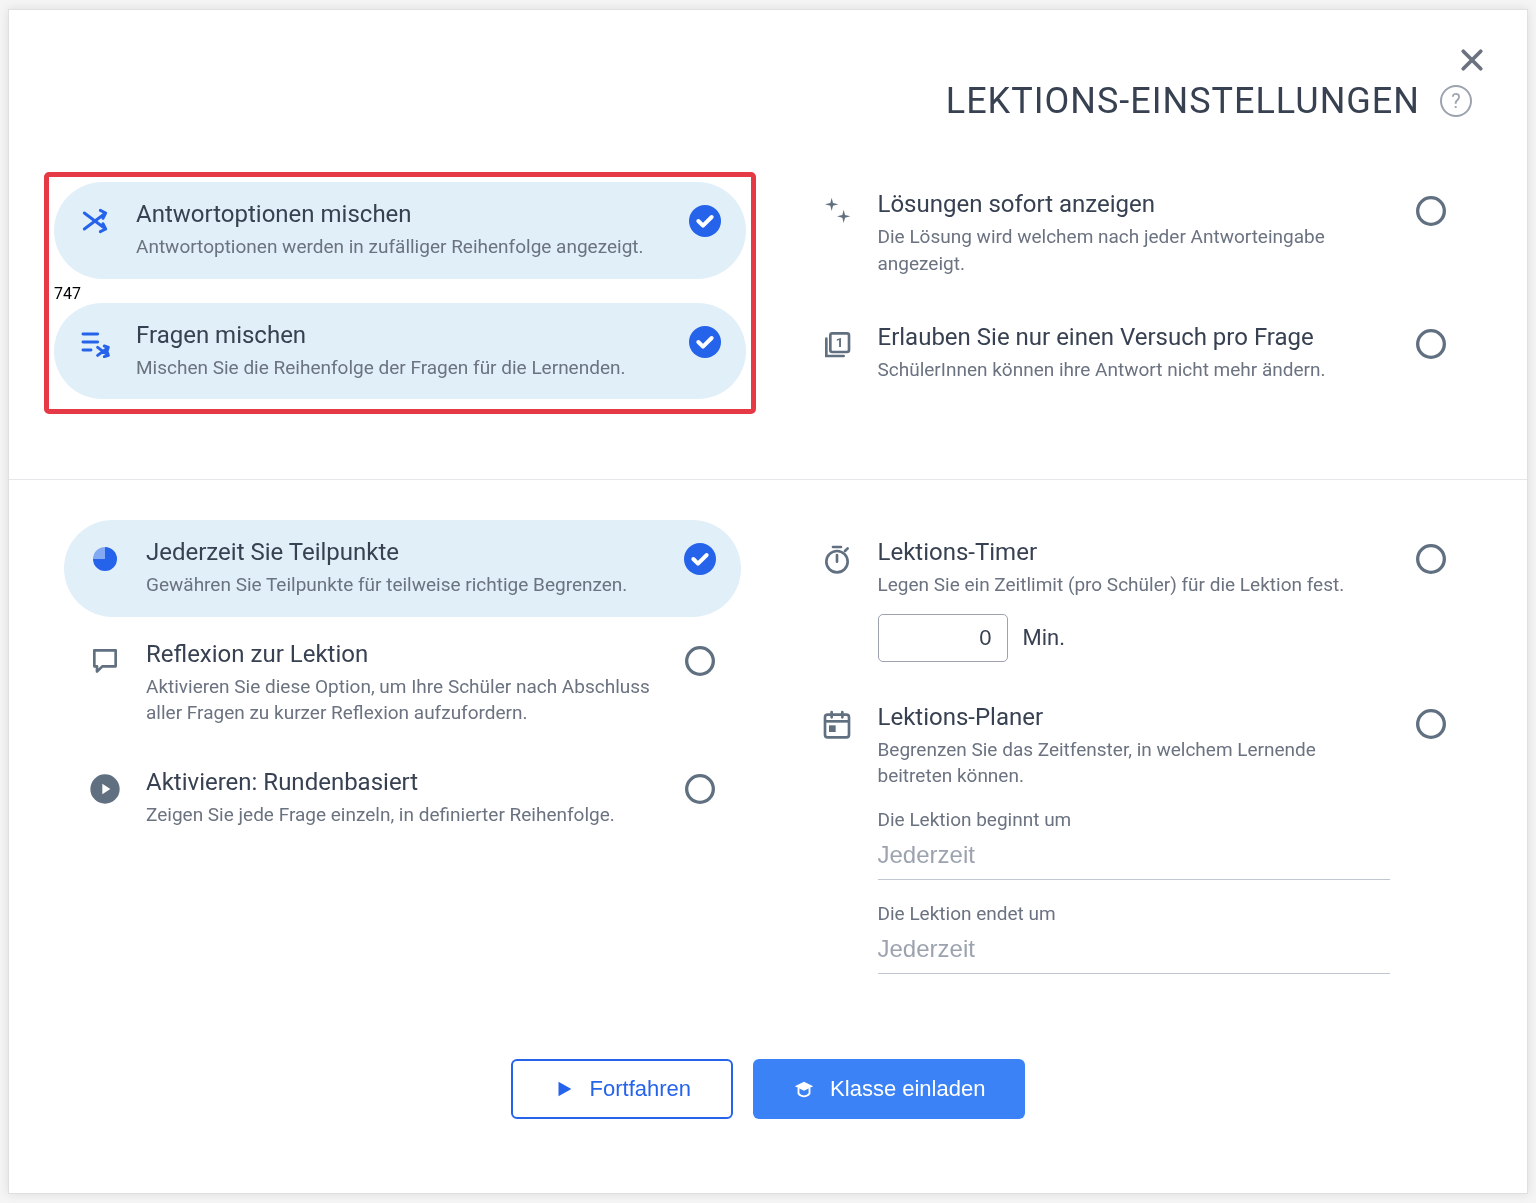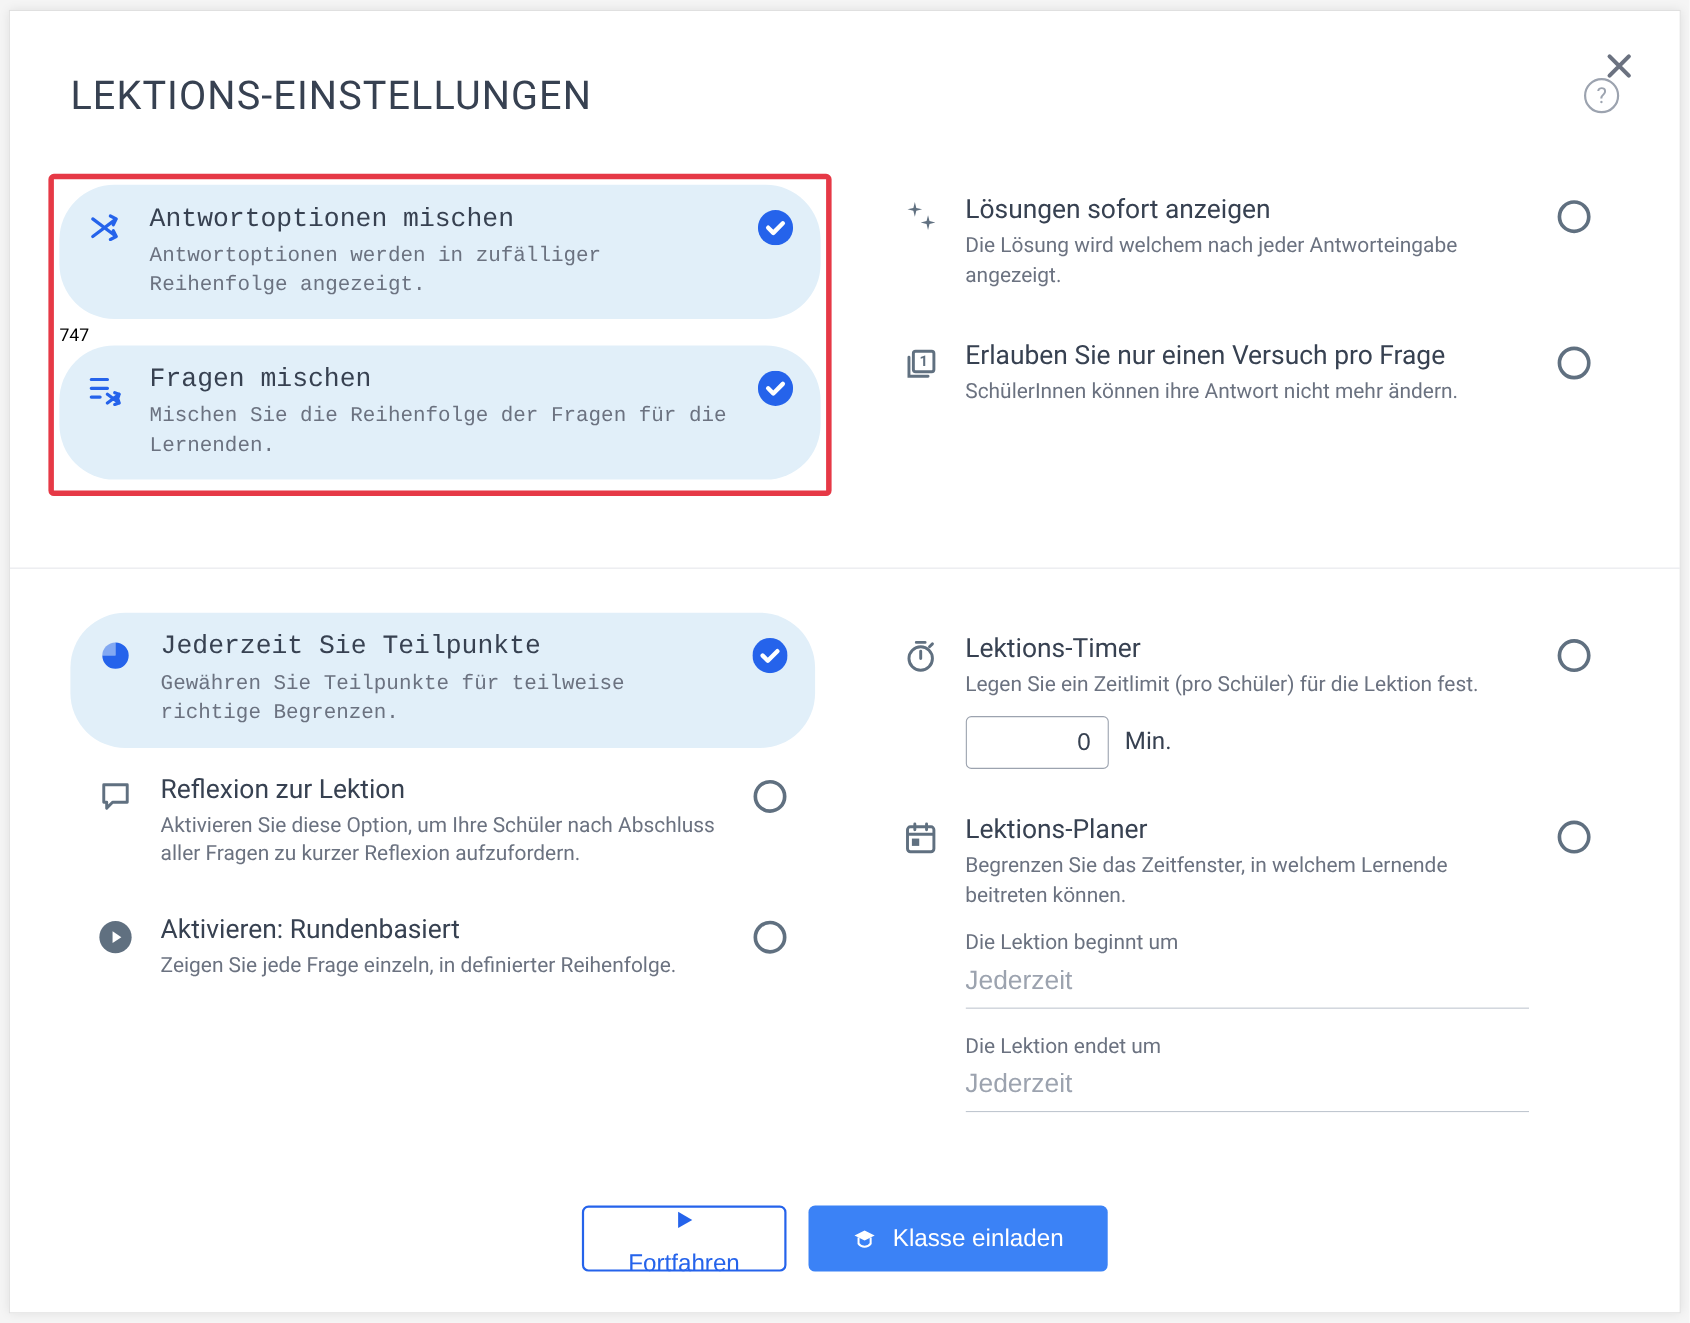--- a/index.html
+++ b/index.html
@@ -27,23 +27,23 @@
       right: 40px;
       width: 30px;
       height: 30px;
       cursor: pointer;
       color: #6b7280;
     }
     .close-btn svg { width: 100%; height: 100%; }
     .title-bar {
       display: flex;
       align-items: center;
-      justify-content: space-between;
+      justify-content: flex-end;
       gap: 20px;
-      margin-top: 16px;
+      margin-top: 30px;
       margin-bottom: 50px;
     }
     .title {
       font-size: 36px;
       font-weight: 400;
       color: #374151;
       letter-spacing: 1px;
     }
     .help-icon {
       width: 32px;
@@ -75,21 +75,20 @@
     .option {
       display: flex;
       align-items: flex-start;
       padding: 18px 25px;
       border-radius: 50px;
       gap: 25px;
       margin-bottom: 5px;
     }
     .option.selected {
       background: #e1eff9;
-      font-family: Liberation Mono, monospace;
     }
     .option-icon {
       width: 32px;
       height: 32px;
       flex-shrink: 0;
       margin-top: 5px;
       color: #607080;
     }
     .option.selected .option-icon { color: #2563eb; }
     .option-icon svg { width: 100%; height: 100%; }
@@ -177,21 +176,20 @@
       font-weight: 500;
       display: flex;
       align-items: center;
       gap: 15px;
       cursor: pointer;
     }
     .btn-outline {
       background: #fff;
       border: 2px solid #2563eb;
       color: #2563eb;
-      flex-direction: column;
     }
     .btn-primary {
       background: #3b82f6;
       border: none;
       color: #ffffff;
     }
     .btn-icon { width: 22px; height: 22px; }
     .btn-icon svg { width: 100%; height: 100%; }
   </style>
 </head>

